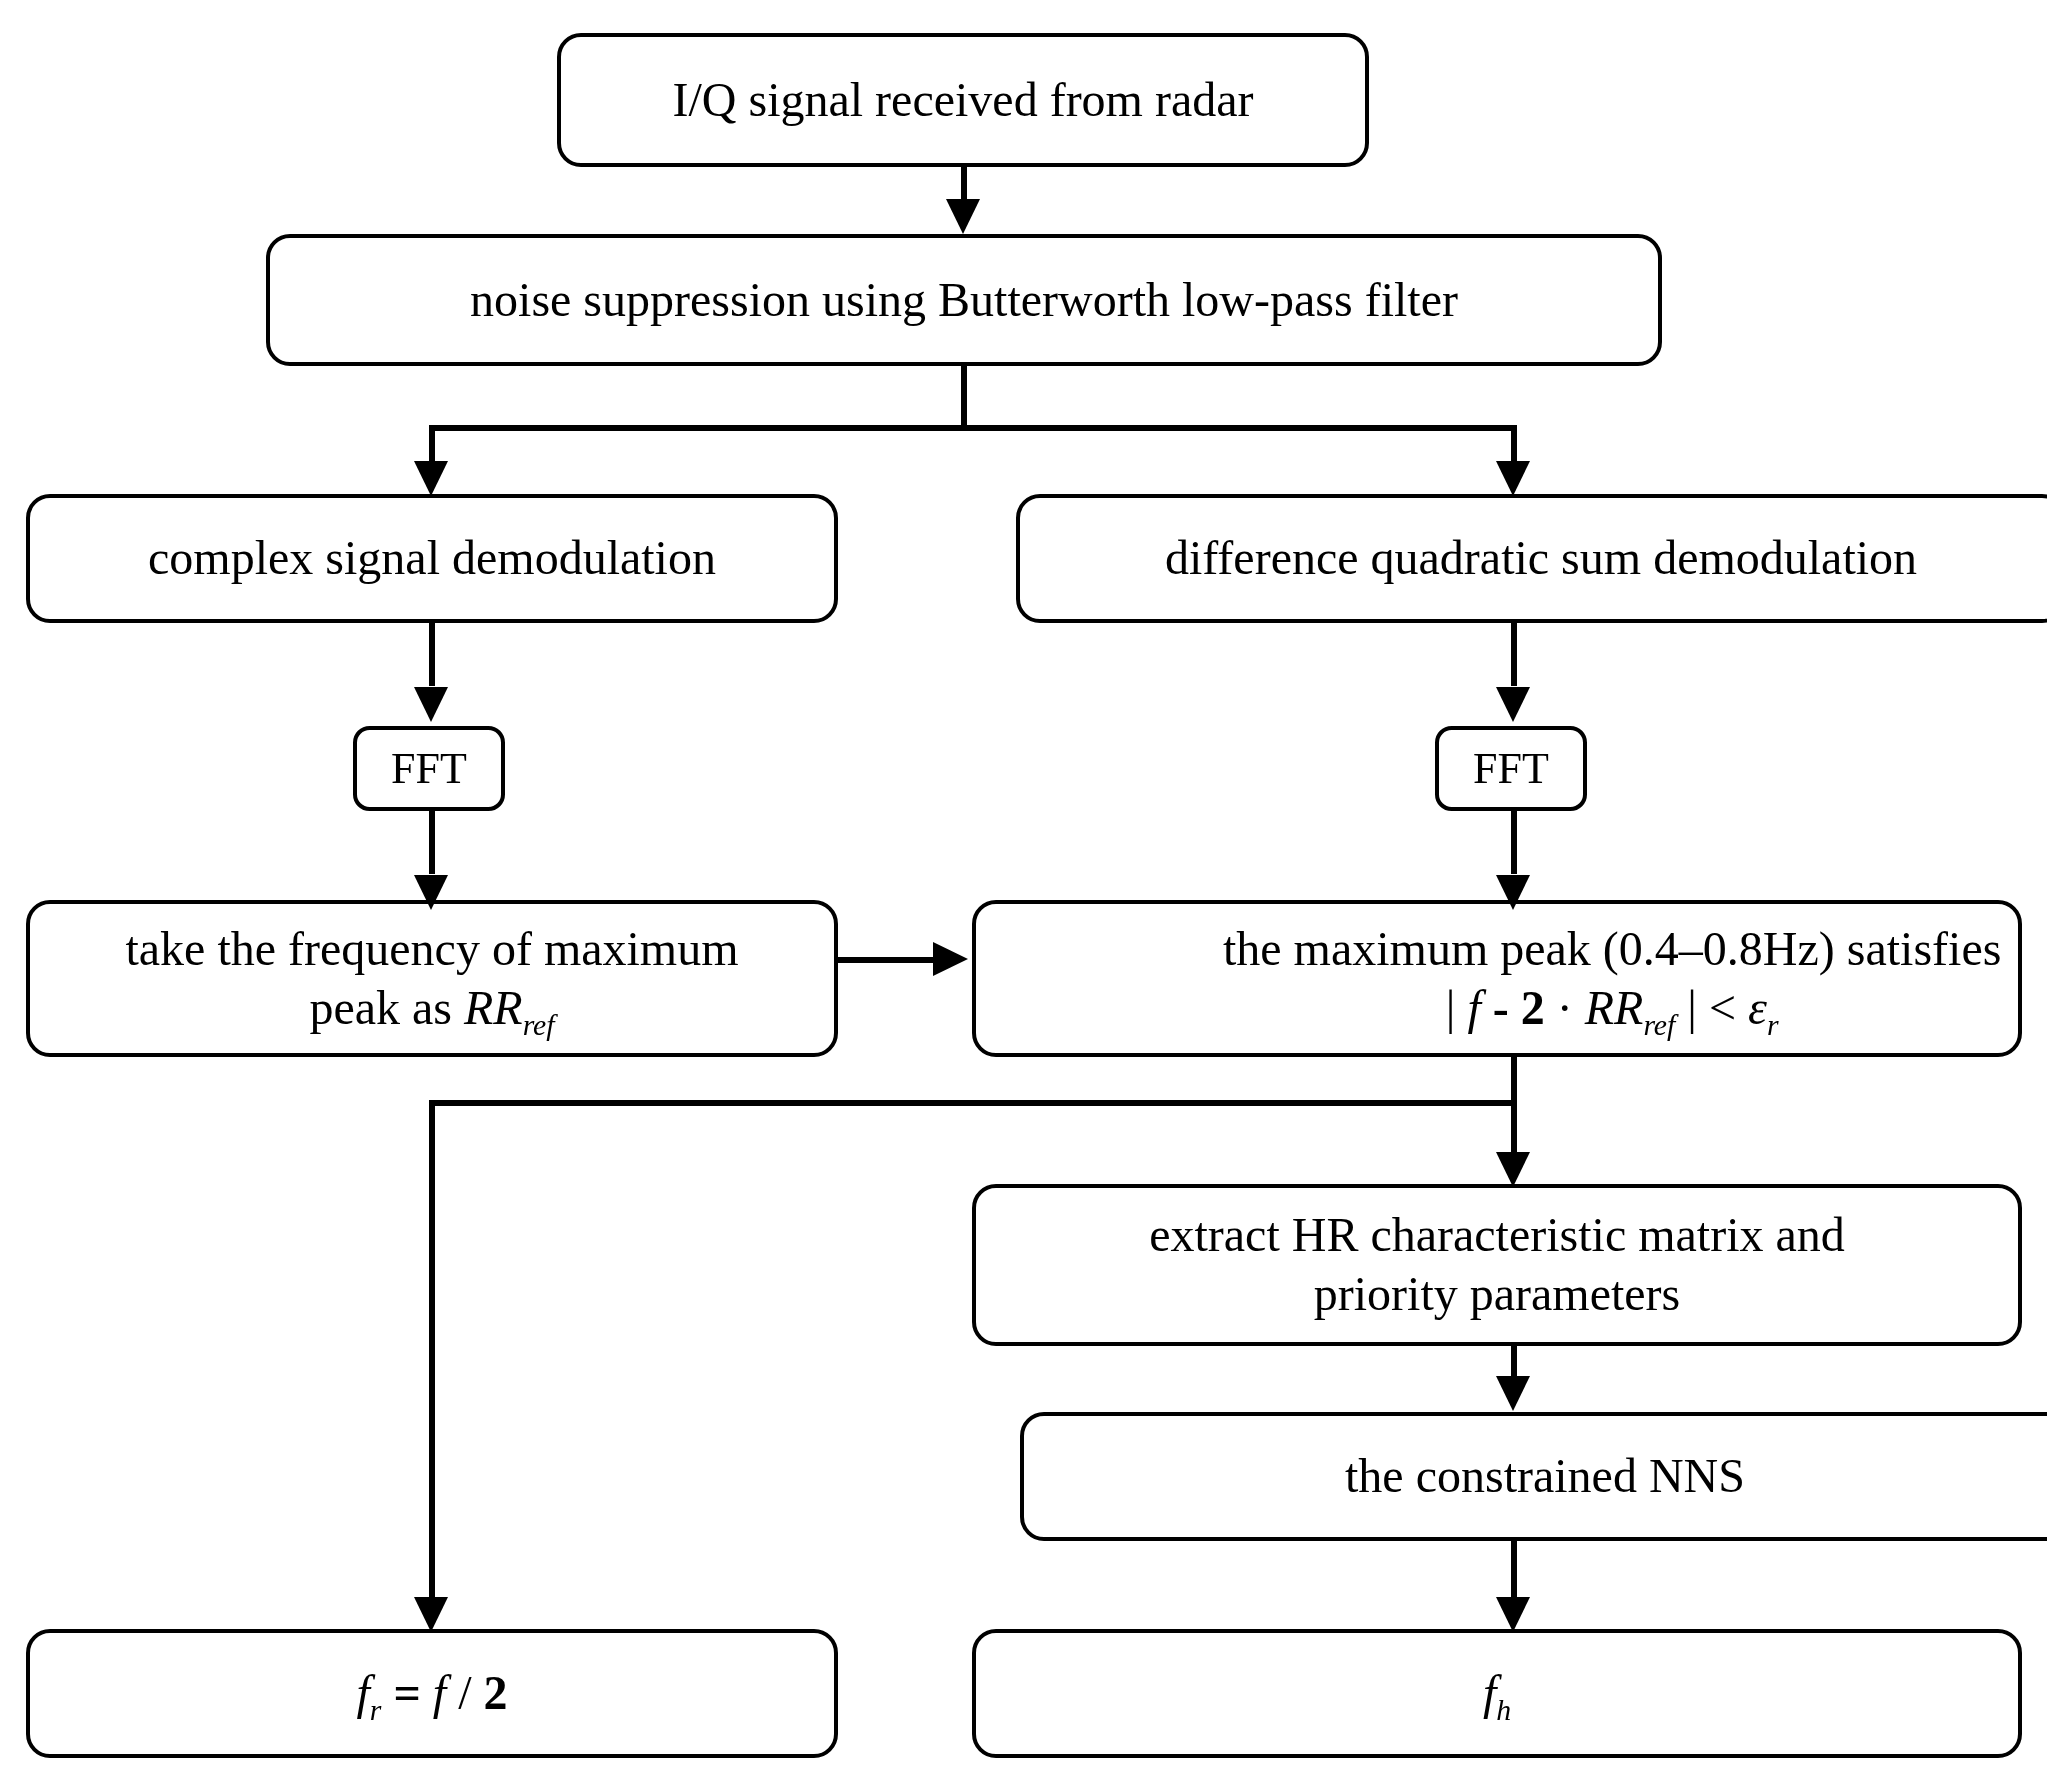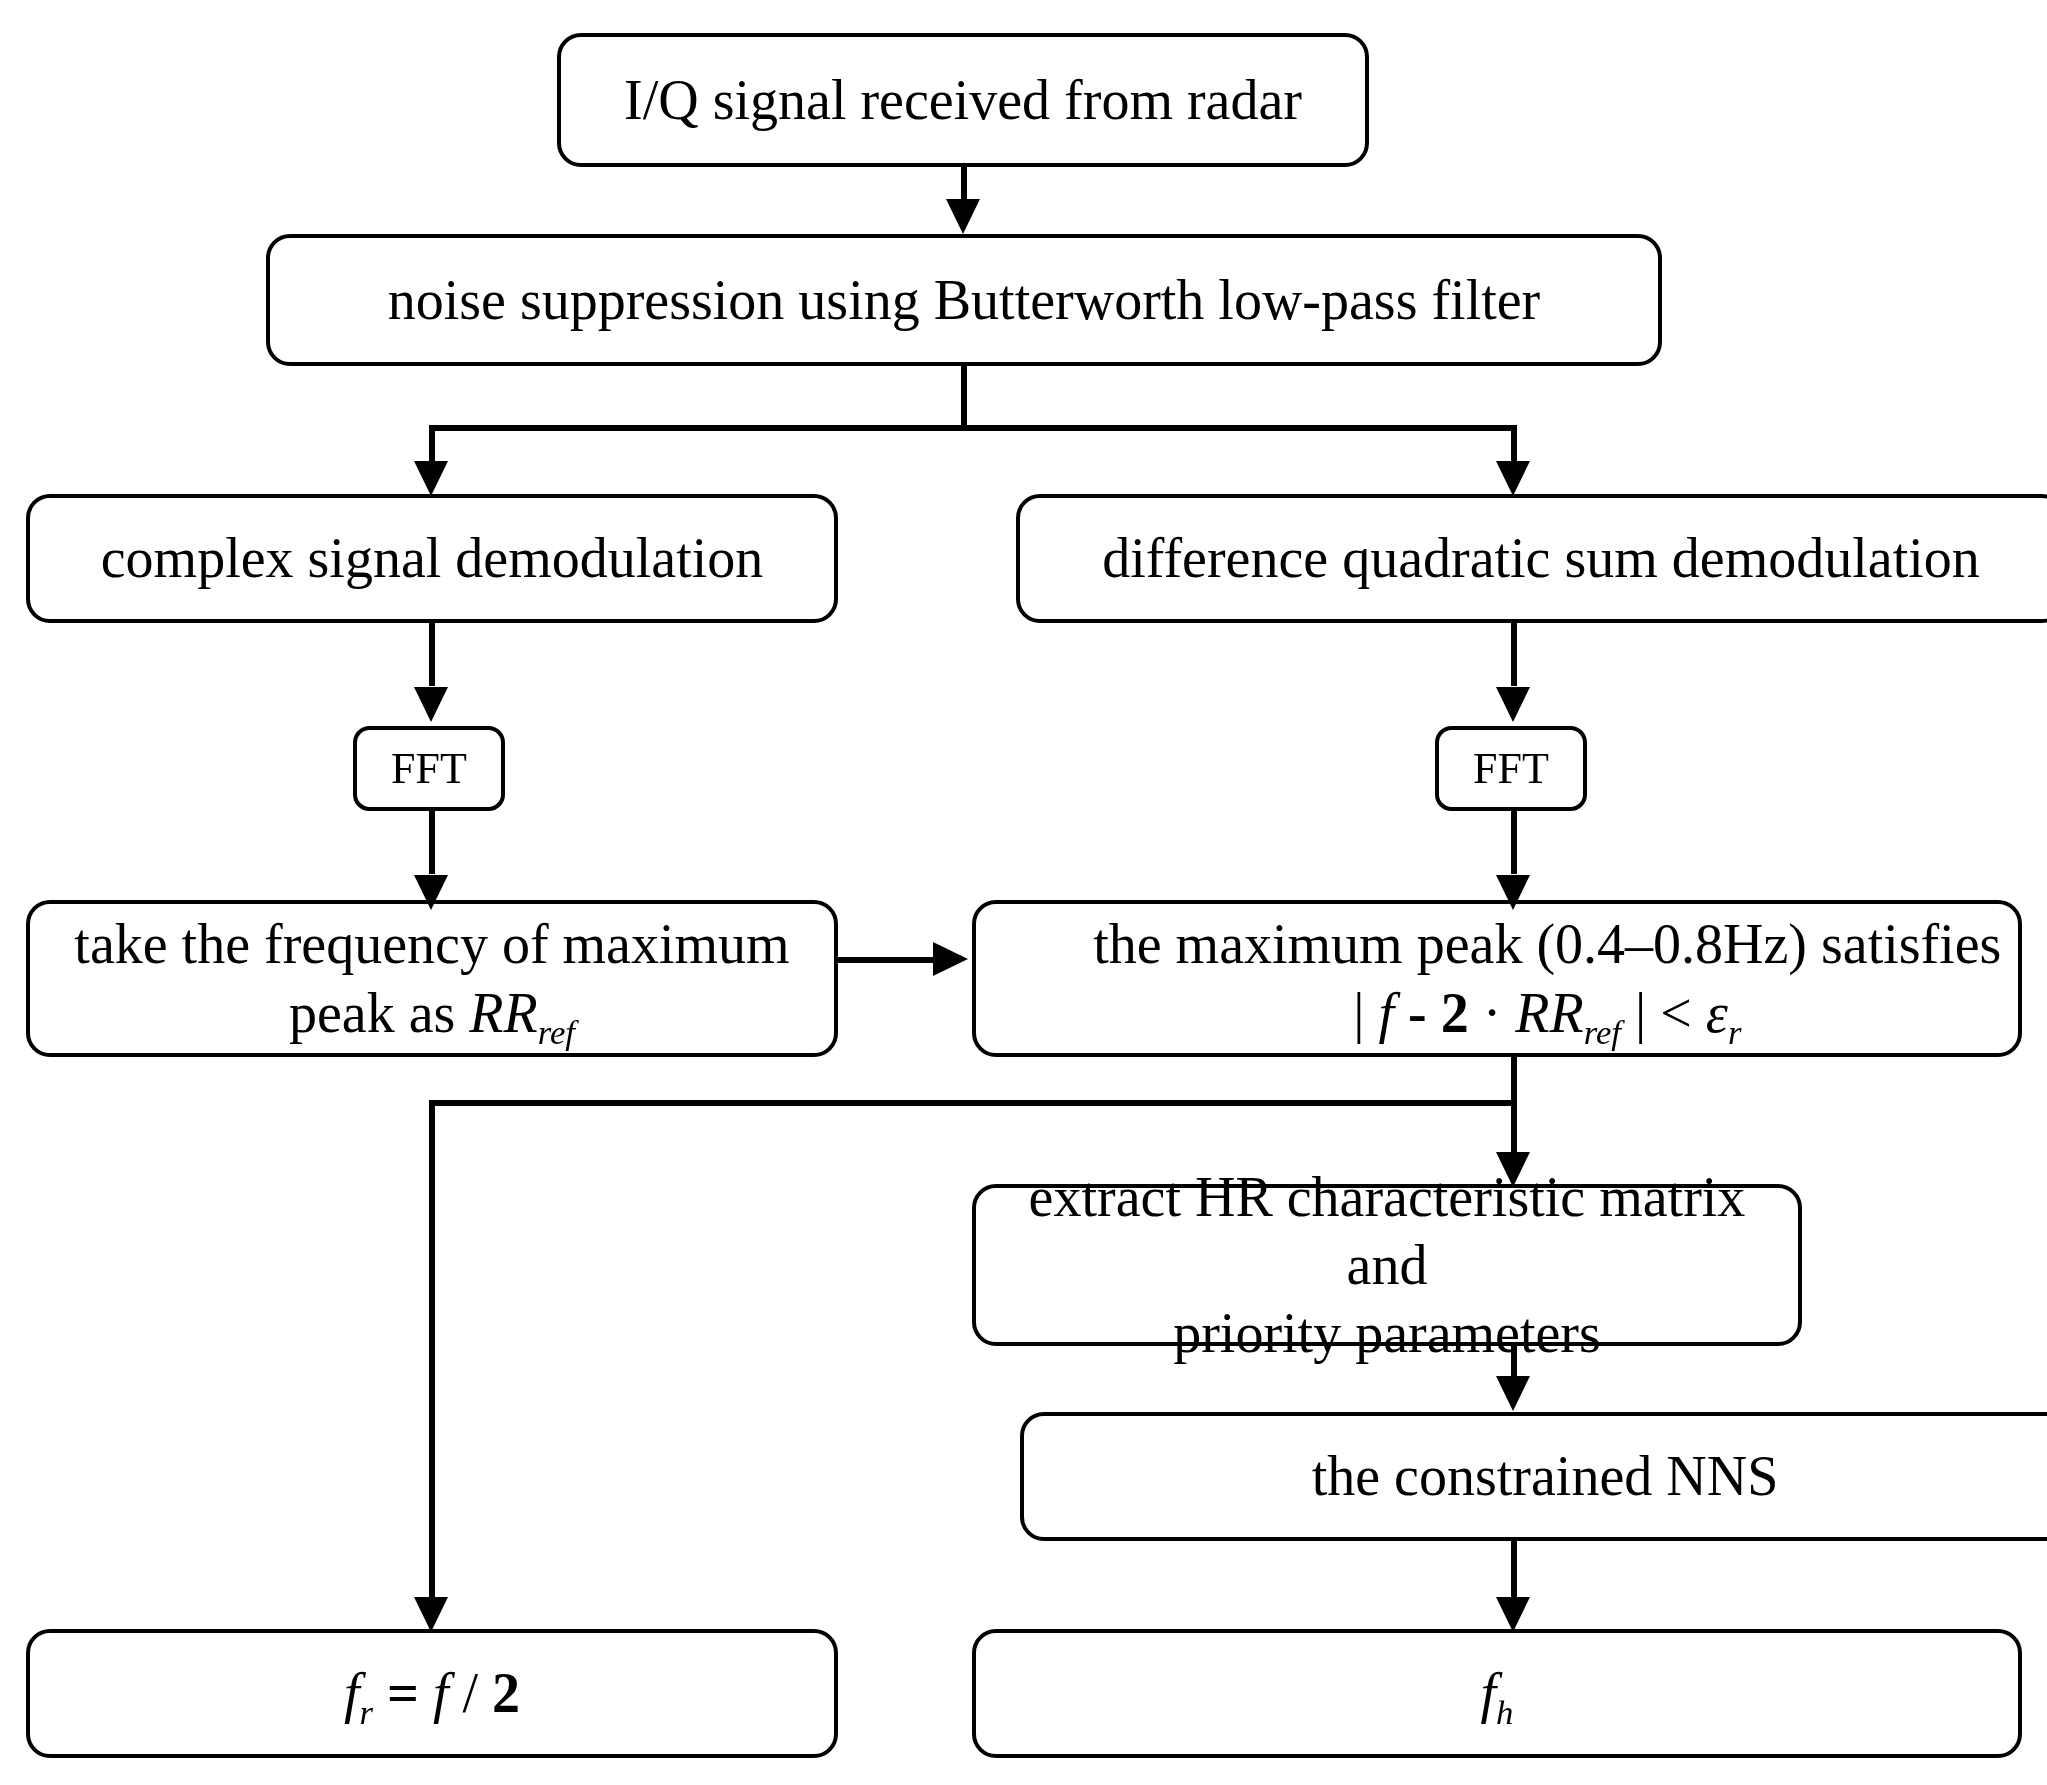--- a/index.html
+++ b/index.html
@@ -19,21 +19,21 @@
     position: absolute;
     box-sizing: border-box;
     border: 4.6px solid #000000;
     border-radius: 24px;
     background: #ffffff;
     display: flex;
     align-items: center;
     justify-content: center;
     text-align: center;
     color: #000000;
-    font-size: 56px;
+    font-size: 48px;
     line-height: 1.22;
     padding: 3.7px 16.6px;
     z-index: 2;
   }
   .node .txt { display: block; }
   .node .l2 { display: block; }
   .node-sm { font-size: 44px; border-radius: 16.6px; border-width: 4.6px; }
 
   
   .mi { font-style: italic; }
@@ -136,21 +136,21 @@
       <span class="l2"><span>|</span>&nbsp;<span class="mi">f</span>&nbsp;<span class="bold-num">-</span>&nbsp;<span class="bold-num">2</span>&nbsp;<span>·</span>&nbsp;<span class="mi">RR</span><span class="sub">ref</span>&nbsp;<span>|</span>&nbsp;<span>&lt;</span>&nbsp;<span class="mi">ε</span><span class="sub">r</span></span>
     </span>
   </div>
 
   <div class="ln vline" style="left:1511px; top:1057px; height:113px;"></div>
   <div class="ln hline" style="left:429px; top:1100px; width:1087px;"></div>
   <div class="ln vline" style="left:429px; top:1100px; height:498px;"></div>
   <div class="arrow-down" style="left:414px; top:1597px;"></div>
   <div class="arrow-down" style="left:1496px; top:1152px;"></div>
 
-  <div class="node" style="left:972px; top:1184px; width:830px; height:162px;">
+  <div class="node" style="left:972px; top:1184px; width:1050px; height:162px;">
     <span>
       <span class="l2">extract HR characteristic matrix and</span>
       <span class="l2">priority parameters</span>
     </span>
   </div>
 
   <div class="ln vline" style="left:1511px; top:1346px; height:39px;"></div>
   <div class="arrow-down" style="left:1496px; top:1376px;"></div>
 
   <div class="node" style="left:972px; top:1412px; width:1050px; height:129px;margin-left:48px;">

